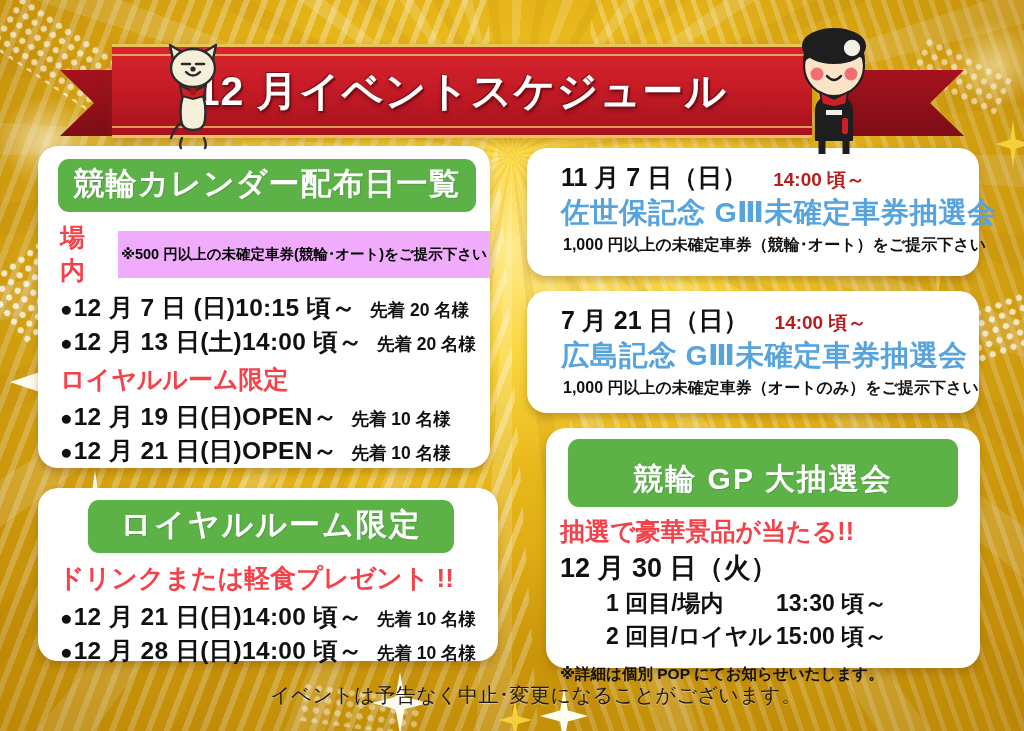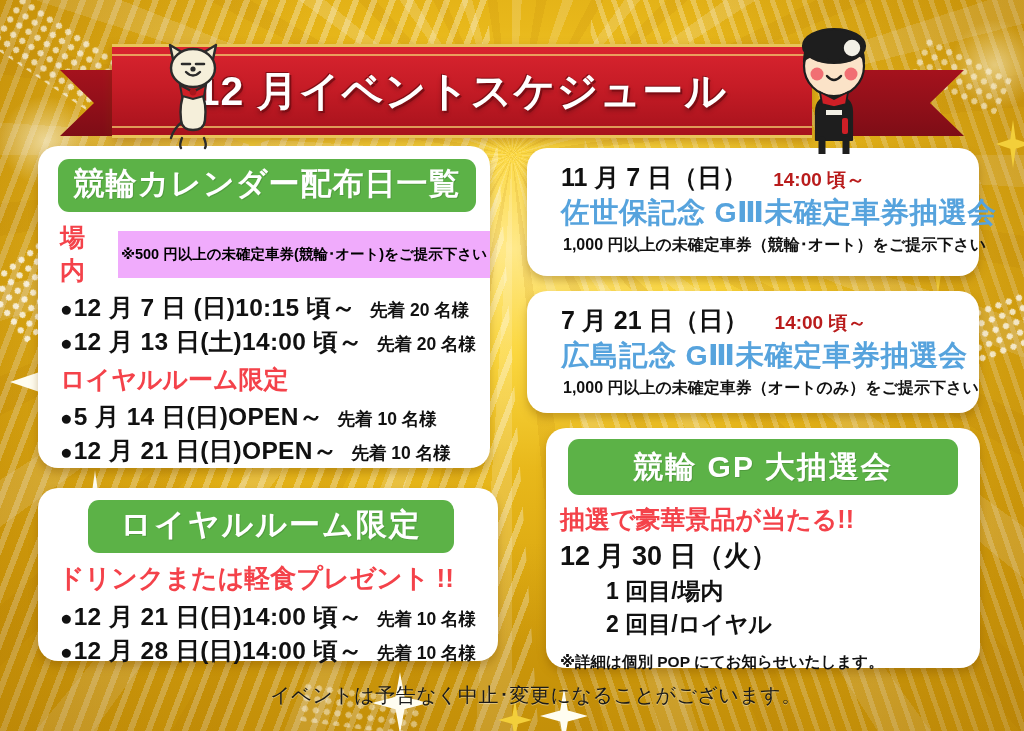--- a/index.html
+++ b/index.html
@@ -117,21 +117,21 @@
   #card-hiroshima{left:527px;top:291px;width:452px;height:122px;}
   #card-gp{left:546px;top:428px;width:434px;height:240px;}
 
   .pill{
     color:#fff;background:#5cb247;border-radius:11px;
     text-align:center;font-weight:bold;white-space:nowrap;
     text-shadow:1px 1px 0 rgba(0,0,0,.12);
   }
   #pill-calendar{margin:13px 14px 0 20px;padding:4px 0 7px;font-size:31px;letter-spacing:1px;}
   #pill-royal{margin:12px 44px 0 50px;padding:4px 0 7px;font-size:31px;letter-spacing:2px;}
-  #pill-gp{margin:11px 22px 0 22px;padding:8px 0 7px;font-size:30px;letter-spacing:2px;}
+  #pill-gp{margin:11px 22px 0 22px;padding:20px 0 7px;font-size:30px;letter-spacing:2px;}
   .note-yellow{
     background:#f0abfc;color:#000;font-weight:bold;font-size:14.5px;
     padding:14px 3px;white-space:nowrap;
   }
   .row-venue{display:flex;align-items:center;gap:20px;margin:9px 0 0 22px;}
   #venue-label{font-size:25px;color:#f4424a;font-weight:bold;}
 
   ul.events{list-style:none;margin:4px 0 0 0;padding:0;}
   ul.events li{
     display:flex;align-items:baseline;margin:0 0 1px 22px;white-space:nowrap;
@@ -265,21 +265,21 @@
         <span class="ev-date">12 月 13 日(土)14:00 頃～</span>
         <span class="ev-cap">先着 20 名様</span>
       </li>
     </ul>
 
     <div id="royal-limited-label">ロイヤルルーム限定</div>
 
     <ul class="events">
       <li>
         <span class="bullet">●</span>
-        <span class="ev-date">5 月 14 日(日)OPEN～</span>
+        <span class="ev-date">12 月 19 日(日)OPEN～</span>
         <span class="ev-cap">先着 10 名様</span>
       </li>
       <li>
         <span class="bullet">●</span>
         <span class="ev-date">12 月 21 日(日)OPEN～</span>
         <span class="ev-cap">先着 10 名様</span>
       </li>
     </ul>
   </div>
 
@@ -317,21 +317,23 @@
     <div class="ev-blue">広島記念 GⅢ未確定車券抽選会</div>
     <div class="ev-fine">1,000 円以上の未確定車券（オートのみ）をご提示下さい</div>
   </div>
 
   <div class="card" id="card-gp">
     <div class="pill" id="pill-gp">競輪 GP 大抽選会</div>
     <div id="gp-catch">抽選で豪華景品が当たる!!</div>
     <div id="gp-date">12 月 30 日（火）</div>
     <div class="gp-line">
       <span class="lbl">1 回目/場内</span>
+      <span class="tm">13:30 頃～</span>
     </div>
     <div class="gp-line">
       <span class="lbl">2 回目/ロイヤル</span>
+      <span class="tm">15:00 頃～</span>
     </div>
     <div id="gp-note">※詳細は個別 POP にてお知らせいたします。</div>
   </div>
 
   <div id="footer-note">イベントは予告なく中止･変更になることがございます。</div>
 </div>
 
 </body></html>

